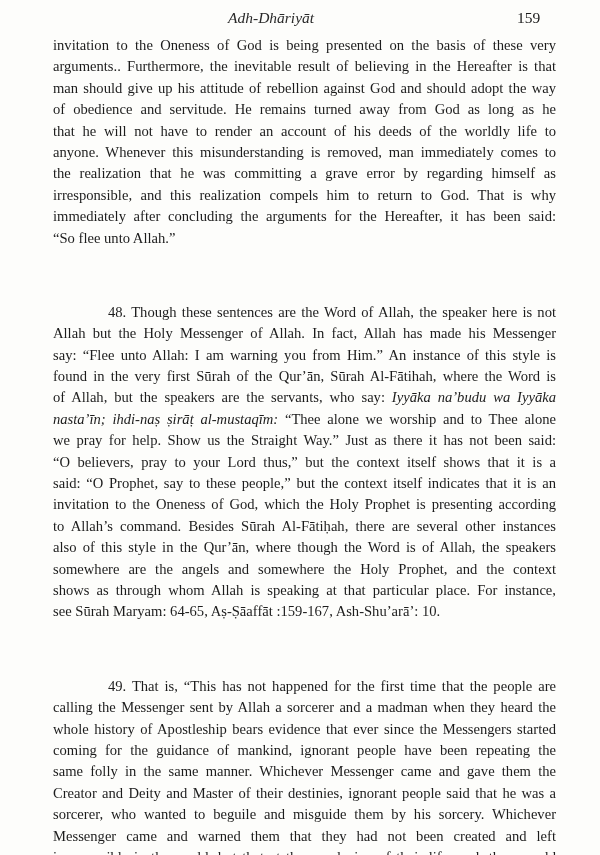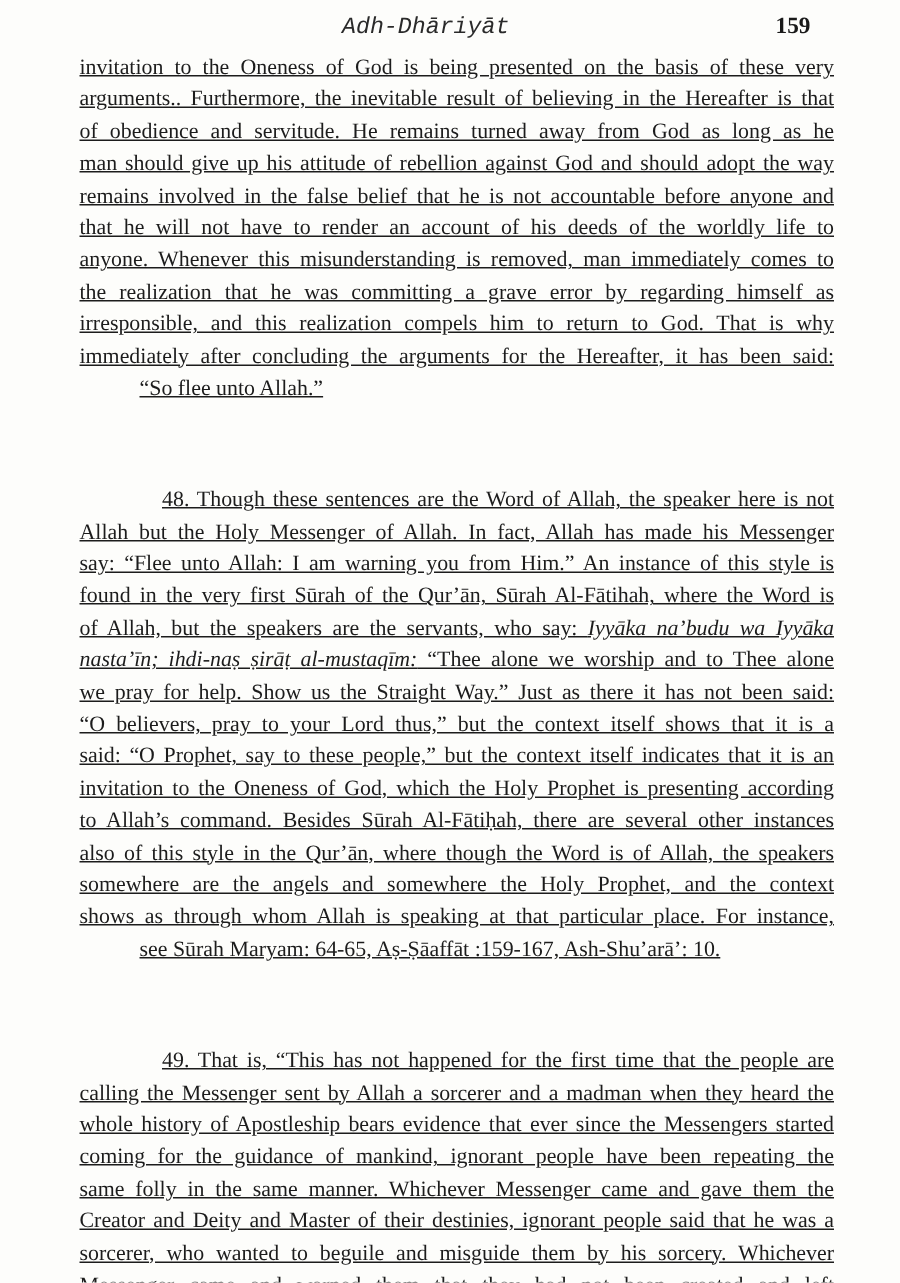--- a/index.html
+++ b/index.html
@@ -5,52 +5,51 @@
   html, body { margin:0; padding:0; }
   body {
     width:600px; height:855px; background:#fdfdfb; overflow:hidden;
     font-family:"Liberation Serif", "DejaVu Serif", serif; color:#1c1c1c;
     position:relative;
   }
   .header {
     position:absolute; top:0; left:0; width:600px; height:30px;
   }
   .running-title {
-    position:absolute; left:228px; top:9px; font-style:italic; font-size:15.5px; color:#2a2a2a;font-family:Liberation Mono, monospace;
+    position:absolute; left:228px; top:9px; font-style:italic; font-size:15.5px; color:#2a2a2a;
   }
   .page-number {
-    position:absolute; left:517px; top:9px; font-weight:bold; font-size:15.5px; color:#1a1a1a;
+    position:absolute; left:517px; top:9px; font-weight:normal; font-size:15.5px; color:#1a1a1a;
   }
   .body-text {
     position:absolute; left:53px; top:35px; width:503px;
     font-size:14.6px; line-height:21.4px; text-align:justify;
   }
   .line {
-    display:block; text-align:justify; text-align-last:justify; white-space:nowrap; height:21.4px;text-decoration:underline;
+    display:block; text-align:justify; text-align-last:justify; white-space:nowrap; height:21.4px;
   }
-  .line.last { text-align-last:left;margin-left:40px; }
+  .line.last { text-align-last:left; }
   .indent { padding-left:55px;margin-top:42px; }
   .gap { height:11px; }
   .italic { font-style:italic; }
 </style>
 </head>
 <body>
 
 <div class="header">
   <span class="running-title">Adh-Dhāriyāt</span>
   <span class="page-number">159</span>
 </div>
 
 <div class="body-text">
   <div>
     <span class="line">invitation to the Oneness of God is being presented on the basis of these very</span>
     <span class="line">arguments.. Furthermore, the inevitable result of believing in the Hereafter is that</span>
+    <span class="line">man should give up his attitude of rebellion against God and should adopt the way</span>
     <span class="line">of obedience and servitude. He remains turned away from God as long as he</span>
-    <span class="line">man should give up his attitude of rebellion against God and should adopt the way</span>
-    <span class="line">remains involved in the false belief that he is not accountable before anyone and</span>
     <span class="line">that he will not have to render an account of his deeds of the worldly life to</span>
     <span class="line">anyone. Whenever this misunderstanding is removed, man immediately comes to</span>
     <span class="line">the realization that he was committing a grave error by regarding himself as</span>
     <span class="line">irresponsible, and this realization compels him to return to God. That is why</span>
     <span class="line">immediately after concluding the arguments for the Hereafter, it has been said:</span>
     <span class="line last">“So flee unto Allah.”</span>
   </div>
   <div class="gap"></div>
   <div>
     <span class="line indent">48. Though these sentences are the Word of Allah, the speaker here is not</span>

